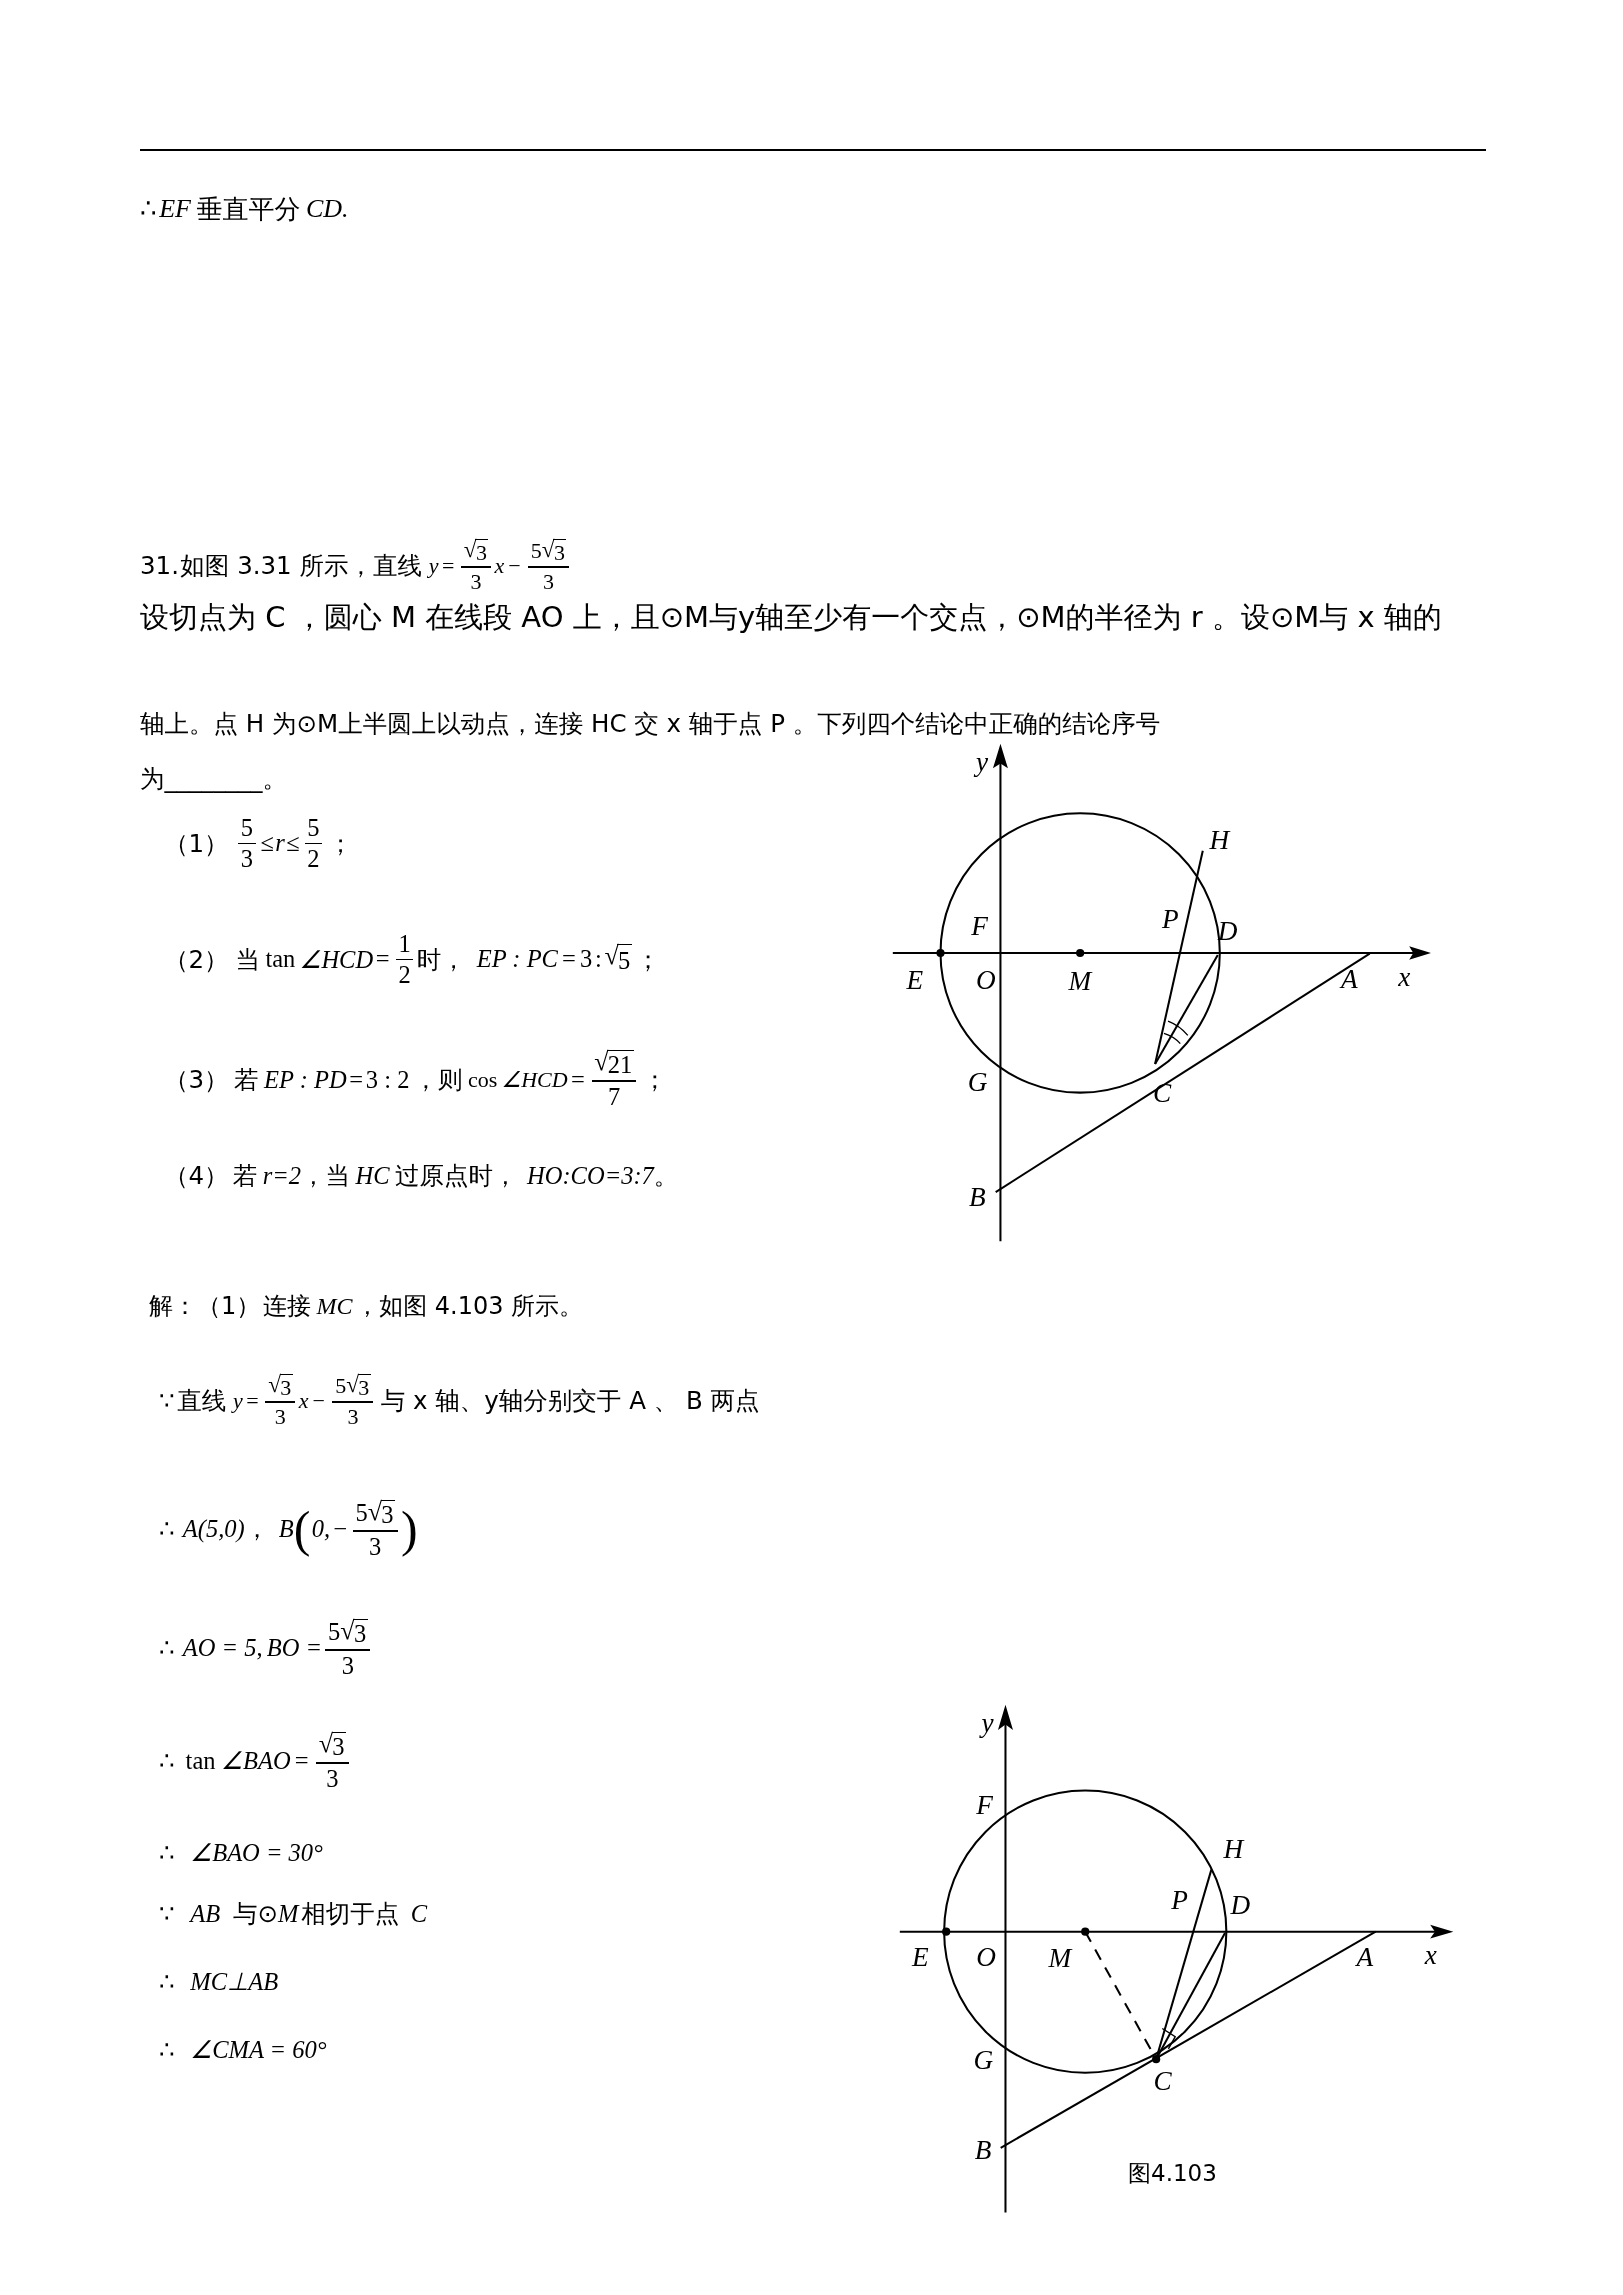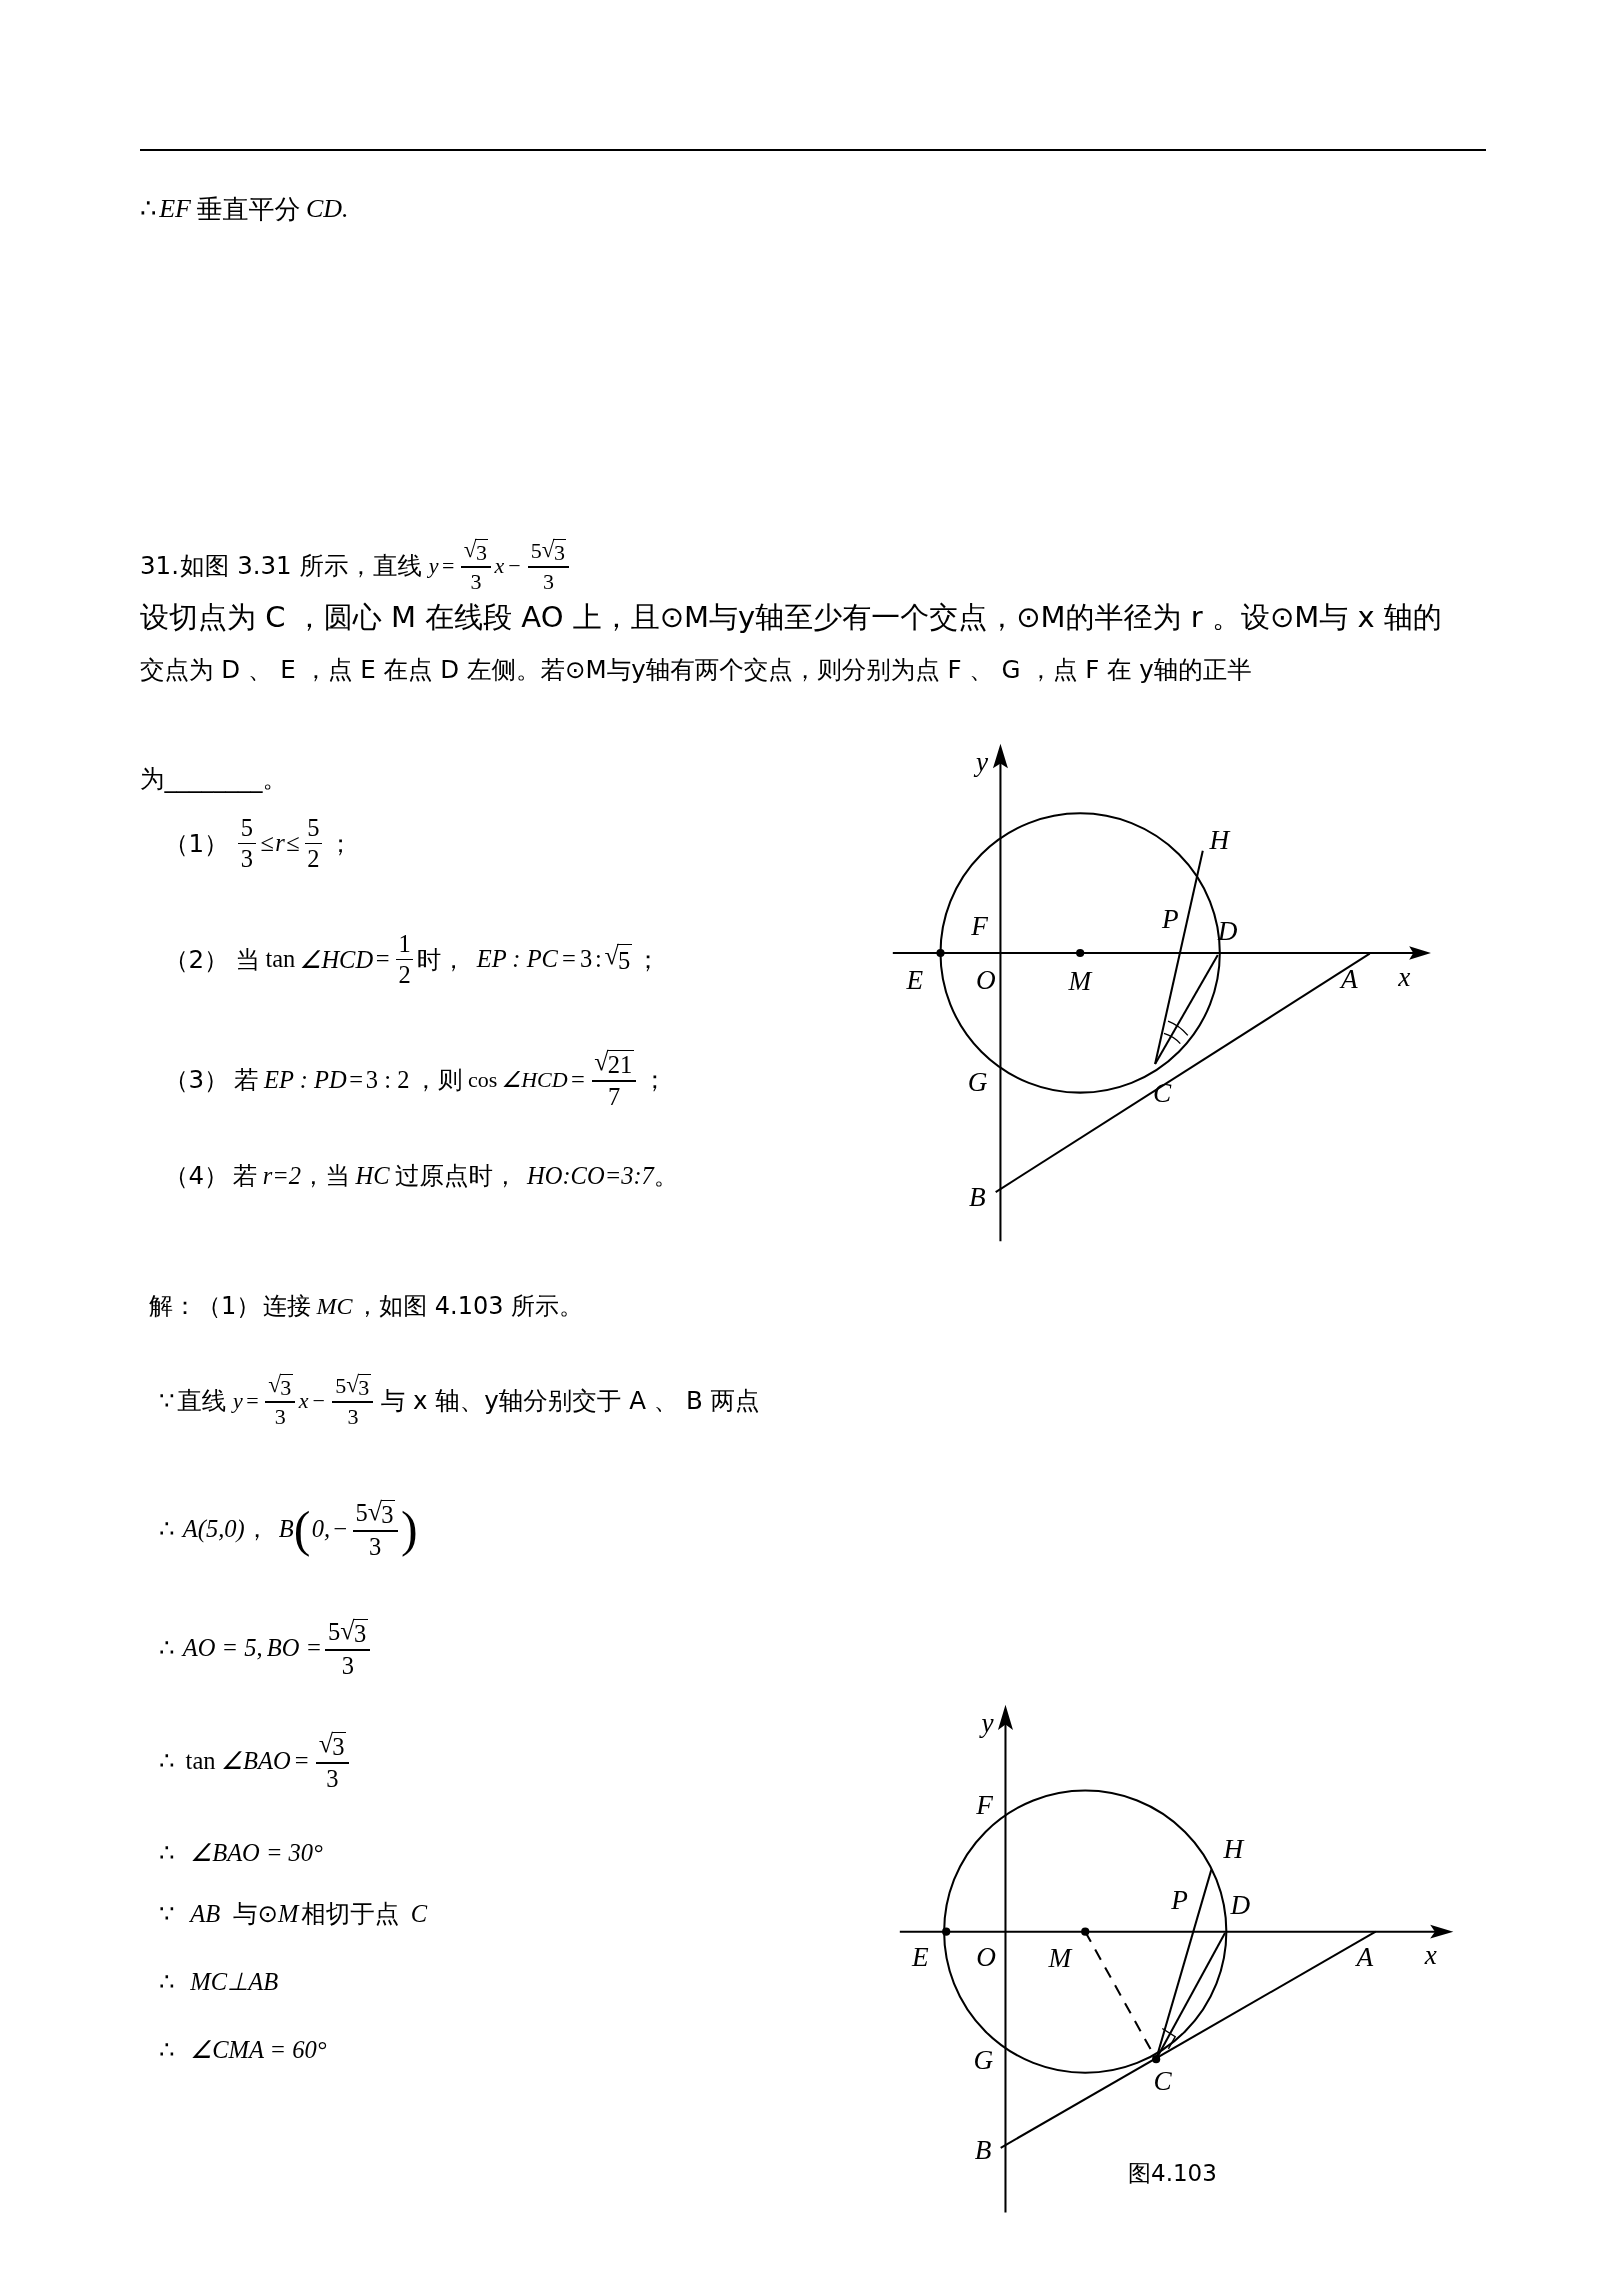--- a/index.html
+++ b/index.html
@@ -90,21 +90,21 @@
                 <span class="rnd">3</span>
               </span></span>
           <span class="bar"></span>
           <span class="den">3</span>
         </span>
       </span>
     </span>
   </div>
 
   <div class="tx cn" style="left:140px; top:603px; font-size:29px;">设切点为 C ，圆心 M 在线段 AO 上，且⊙M与y轴至少有一个交点，⊙M的半径为 r 。设⊙M与 x 轴的</div>
-  <div class="tx cn" style="left:140px; top:658px; font-size:24.5px;">交点为 D 、 E ，点 E 在点 D 左侧。若⊙M与y轴有两个交点，则分别为点 F 、 G ，点 F 在 y轴的正半</div>
+  <div class="tx cn" style="left:140px; top:712px; font-size:24.5px;">轴上。点 H 为⊙M上半圆上以动点，连接 HC 交 x 轴于点 P 。下列四个结论中正确的结论序号</div>
   <div class="tx" style="left:140px; top:767px; font-size:24.5px;">
     <span class="cn">为</span><span class="cn">________</span><span class="cn">。</span>
   </div>
 
   <div class="concl" style="left:164px; top:815px; font-size:24.5px;">
     <span class="m">
       <span class="cn">（1）</span>
       <span class="frac" style="margin-left:9.5px;">
         <span class="num">5</span>
         <span class="bar"></span>

